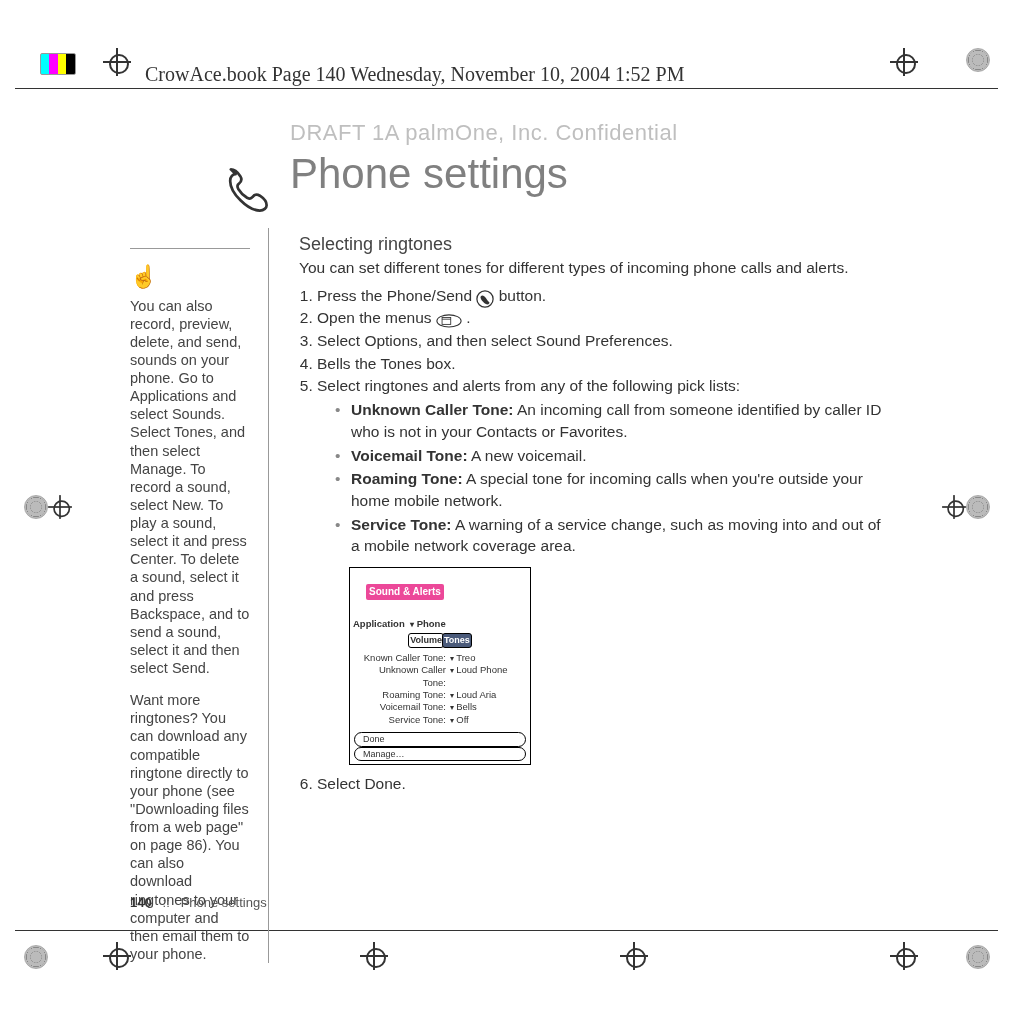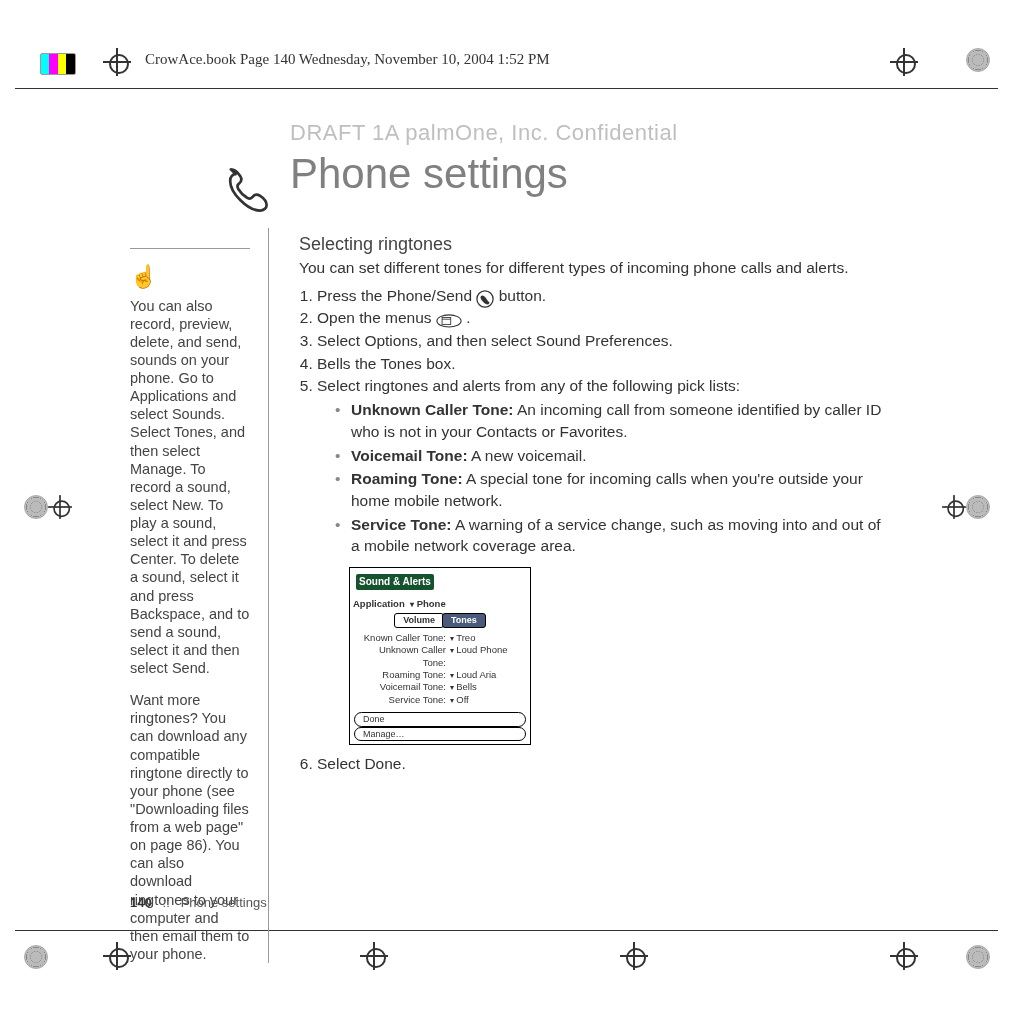--- a/index.html
+++ b/index.html
@@ -32,23 +32,23 @@
     content:""; position: absolute; background:#333;
   }
   .crosshair::before { left: 13px; top:0; width:2px; height:28px; }
   .crosshair::after { top: 13px; left:0; height:2px; width:28px; }
   .crosshair .circ {
     position:absolute; left:6px; top:6px; width:16px; height:16px;
     border:2px solid #333; border-radius:50%;
   }
 
   .header-meta {
-    position: absolute; left: 145px; top: 51px;
+    position: absolute; left: 145px; top: 63px;
     font-family: "Times New Roman", serif;
-    font-size: 15px;
+    font-size: 20px;
   }
 
   .page-body {
     position: absolute;
     left: 130px; top: 120px;
     width: 760px;
   }
   .watermark {
     color: #bfbfbf;
     font-size: 22px;
@@ -114,29 +114,29 @@
   }
 
   .palm-widget {
     width: 180px; border: 1px solid #000;
     background: #fff;
     margin: 10px 0 8px 32px;
     font-family: Verdana, Geneva, sans-serif;
     font-size: 9.5px;
   }
   .palm-widget .bar {
-    background: #14532d; color: #fff; font-weight: bold;
+    background: #ec4899; color: #fff; font-weight: bold;
     padding: 1px 3px; display: inline-block;
     border-radius: 2px; font-size: 10px;
-    margin: 6px;
+    margin: 16px;
   }
   .palm-widget .toprow { padding: 1px 3px; font-weight: bold; }
   .palm-widget .tabrow { text-align: center; margin: 2px 0 4px; }
   .palm-widget .tab {
-    display: inline-block; padding: 0 8px; border: 1px solid #000;
+    display: inline-block; padding: 0 1px; border: 1px solid #000;
     border-radius: 3px; font-size: 9px; font-weight: bold;
     margin: 0 -1px;
   }
   .palm-widget .tab.sel { background: #4a5a7a; color: #fff; }
   .palm-widget .row {
     display: flex; justify-content: flex-start; padding: 0 4px;
     line-height: 1.3;
   }
   .palm-widget .row .lab { width: 92px; text-align: right; padding-right: 4px; }
   .palm-widget .row .val::before { content: "▾ "; font-size: 8px; }

